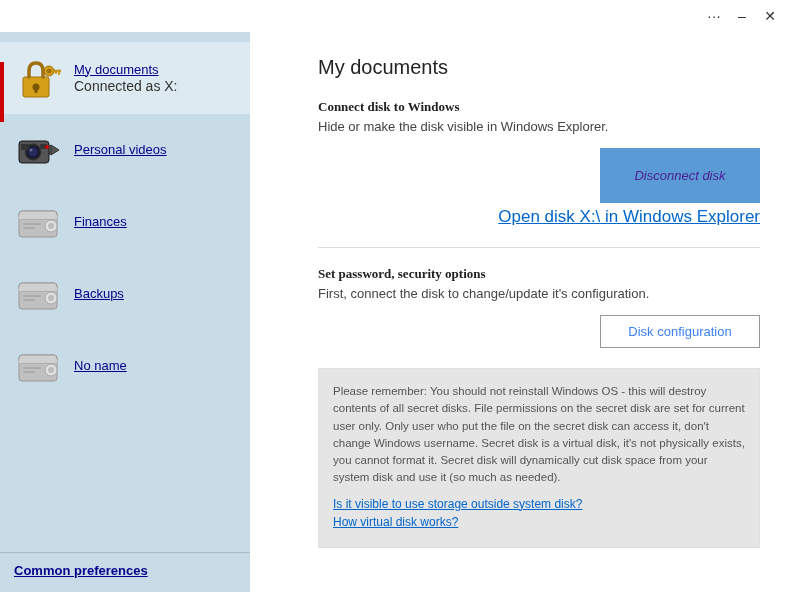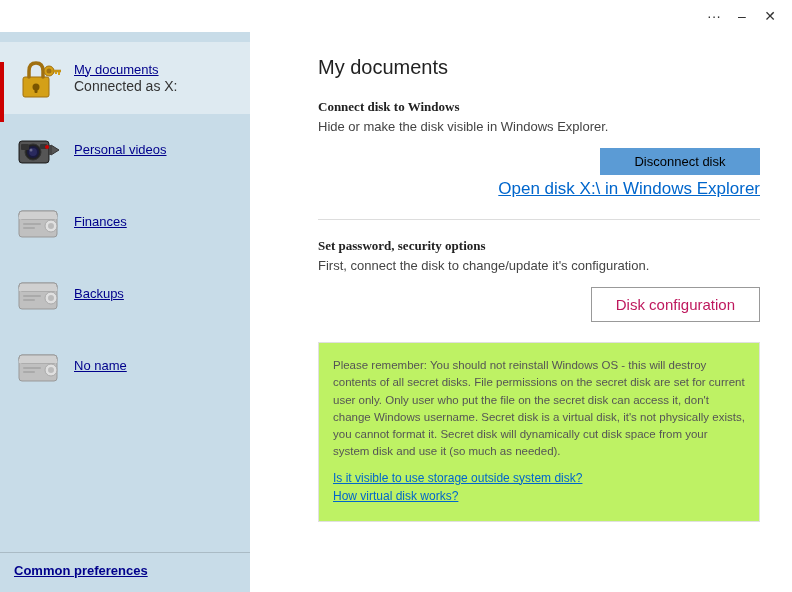--- a/index.html
+++ b/index.html
@@ -130,33 +130,34 @@
       margin-bottom: 4px;
       font-family: Liberation Serif, serif;
     }
     .section-desc {
       font-size: 13px;
       color: #444;
       margin-bottom: 14px;
     }
     .btn-primary {
       background: #5b9bd5;
-      color: #000000;
+      color: #4c1d95;
       border: none;
-      padding: 6px 24px;
+      padding: 20px 24px;
       font-size: 13px;
       cursor: pointer;
       min-width: 160px;
+      font-style: italic;
     }
     .btn-secondary {
       background: #fff;
-      color: #be185d;
+      color: #3b82f6;
       border: 1px solid #999;
       padding: 8px 24px;
-      font-size: 15px;
+      font-size: 13px;
       cursor: pointer;
       min-width: 160px;
     }
     .btn-row {
       display: flex;
       justify-content: flex-end;
       margin-bottom: 4px;
     }
     .link-row {
       display: flex;
@@ -170,21 +171,21 @@
       cursor: pointer;
     }
     .section-separator {
       border: none;
       border-top: 1px solid #ddd;
       margin: 18px 0;
     }
     .info-box {
       margin-top: 20px;
       padding: 14px;
-      background: #bef264;
+      background: #e5e5e5;
       border: 1px solid #e0e0e0;
     }
     .info-text {
       font-size: 11.5px;
       color: #555;
       line-height: 1.5;
       margin-bottom: 10px;
     }
     .info-link {
       display: block;

